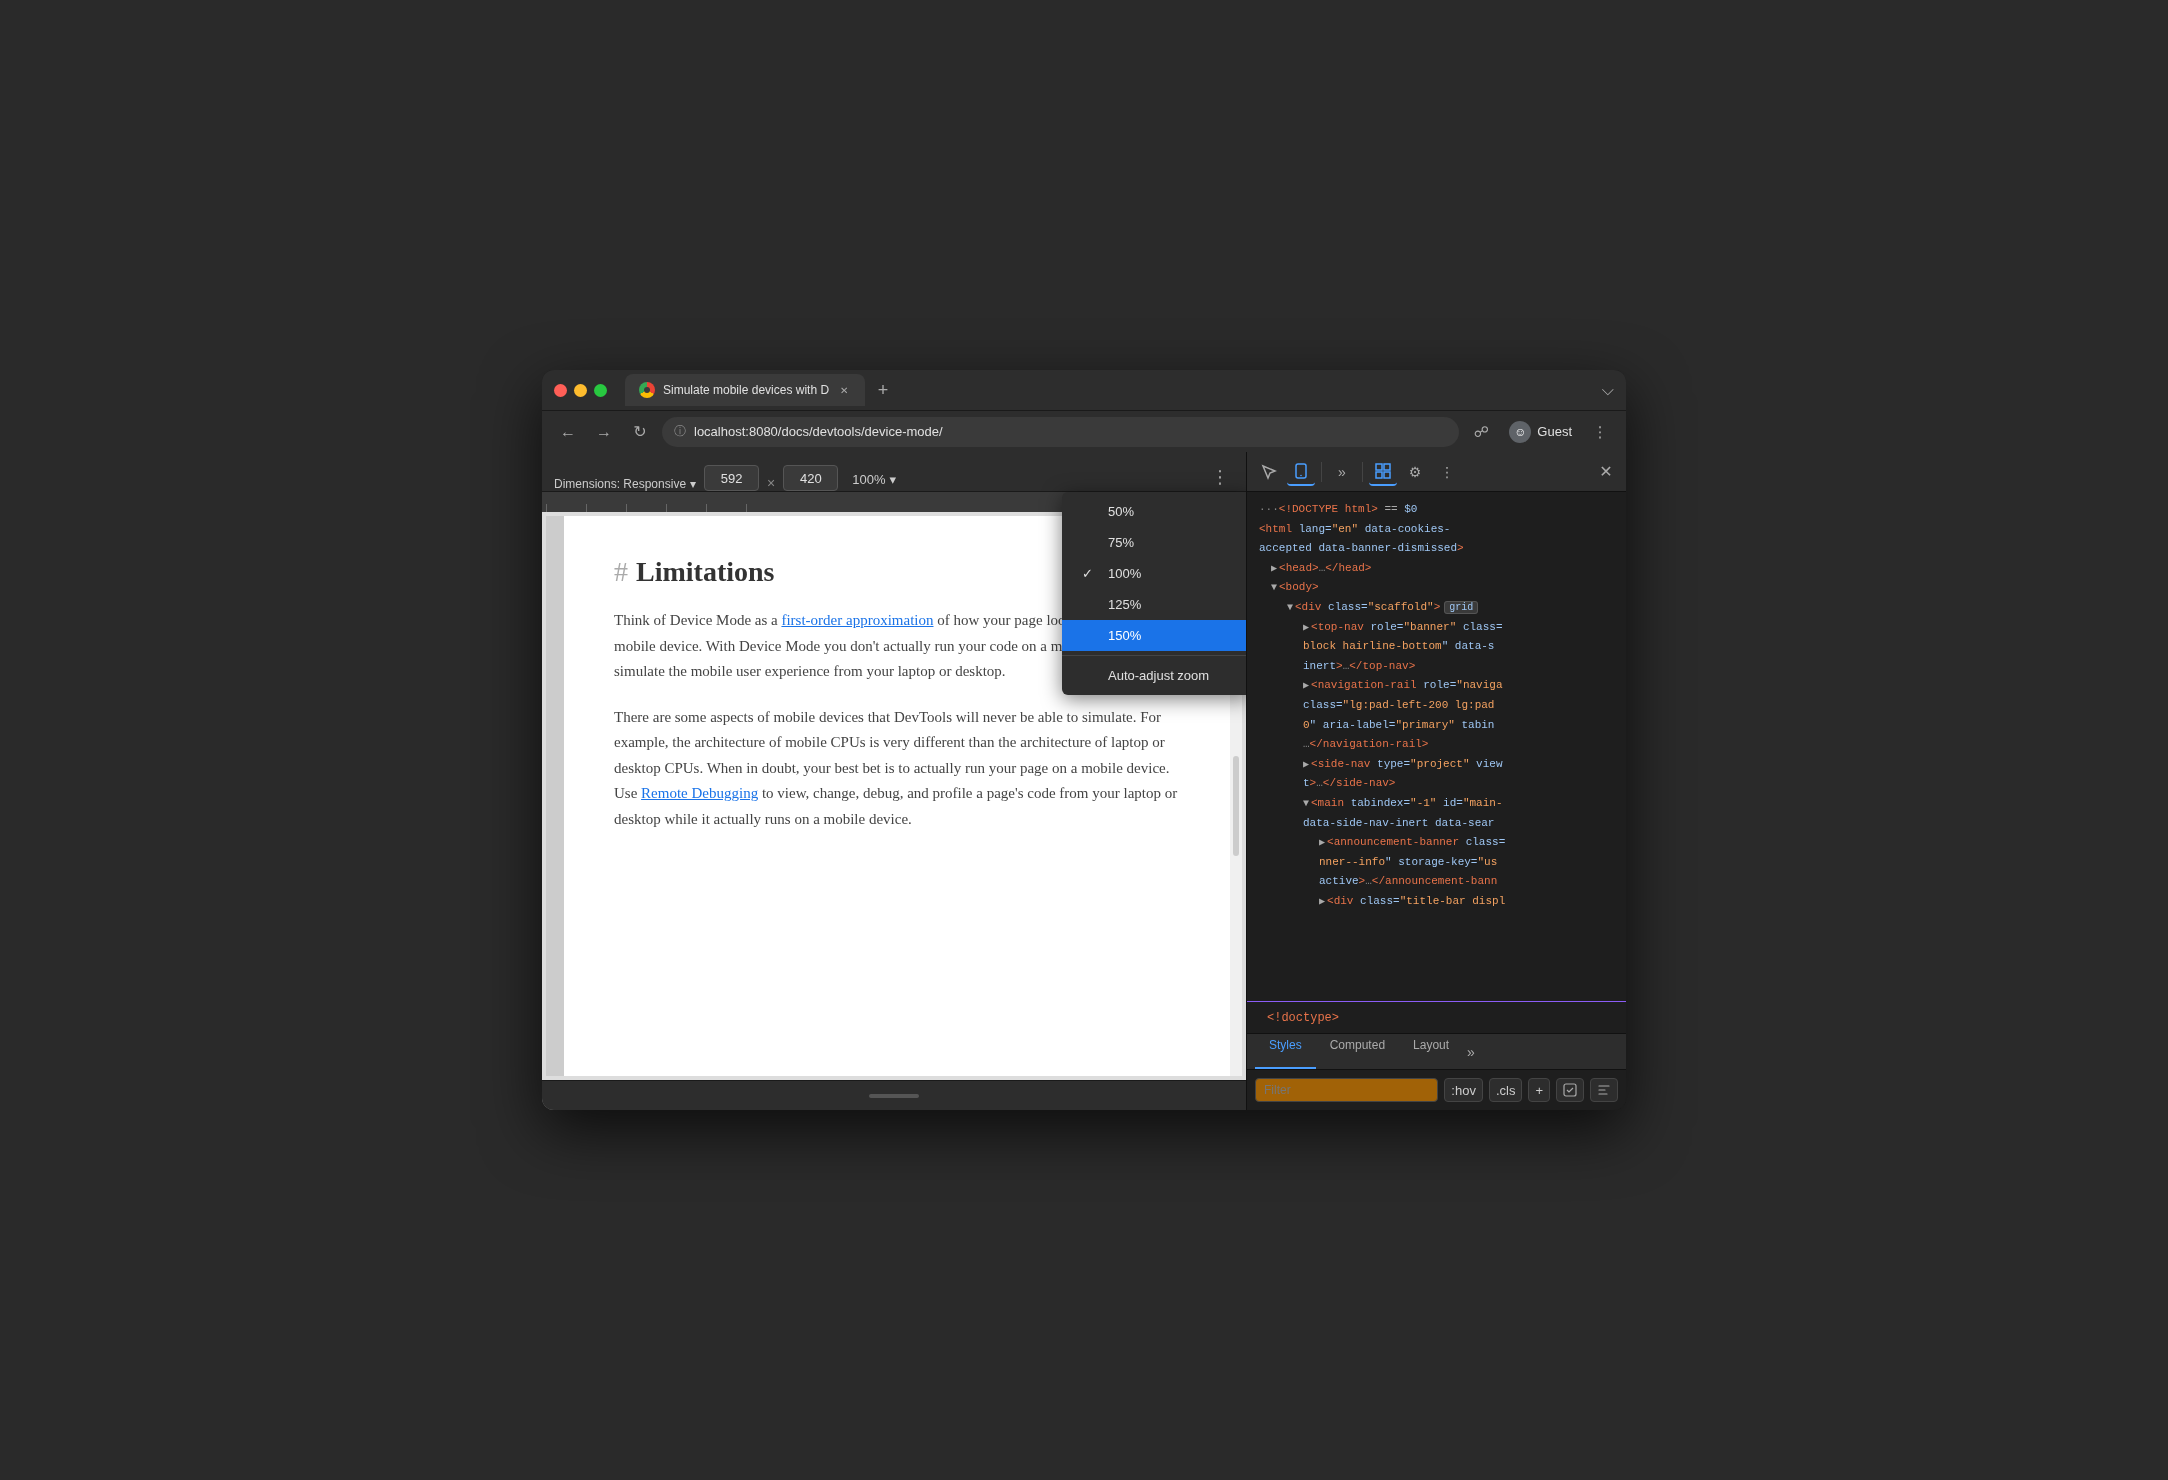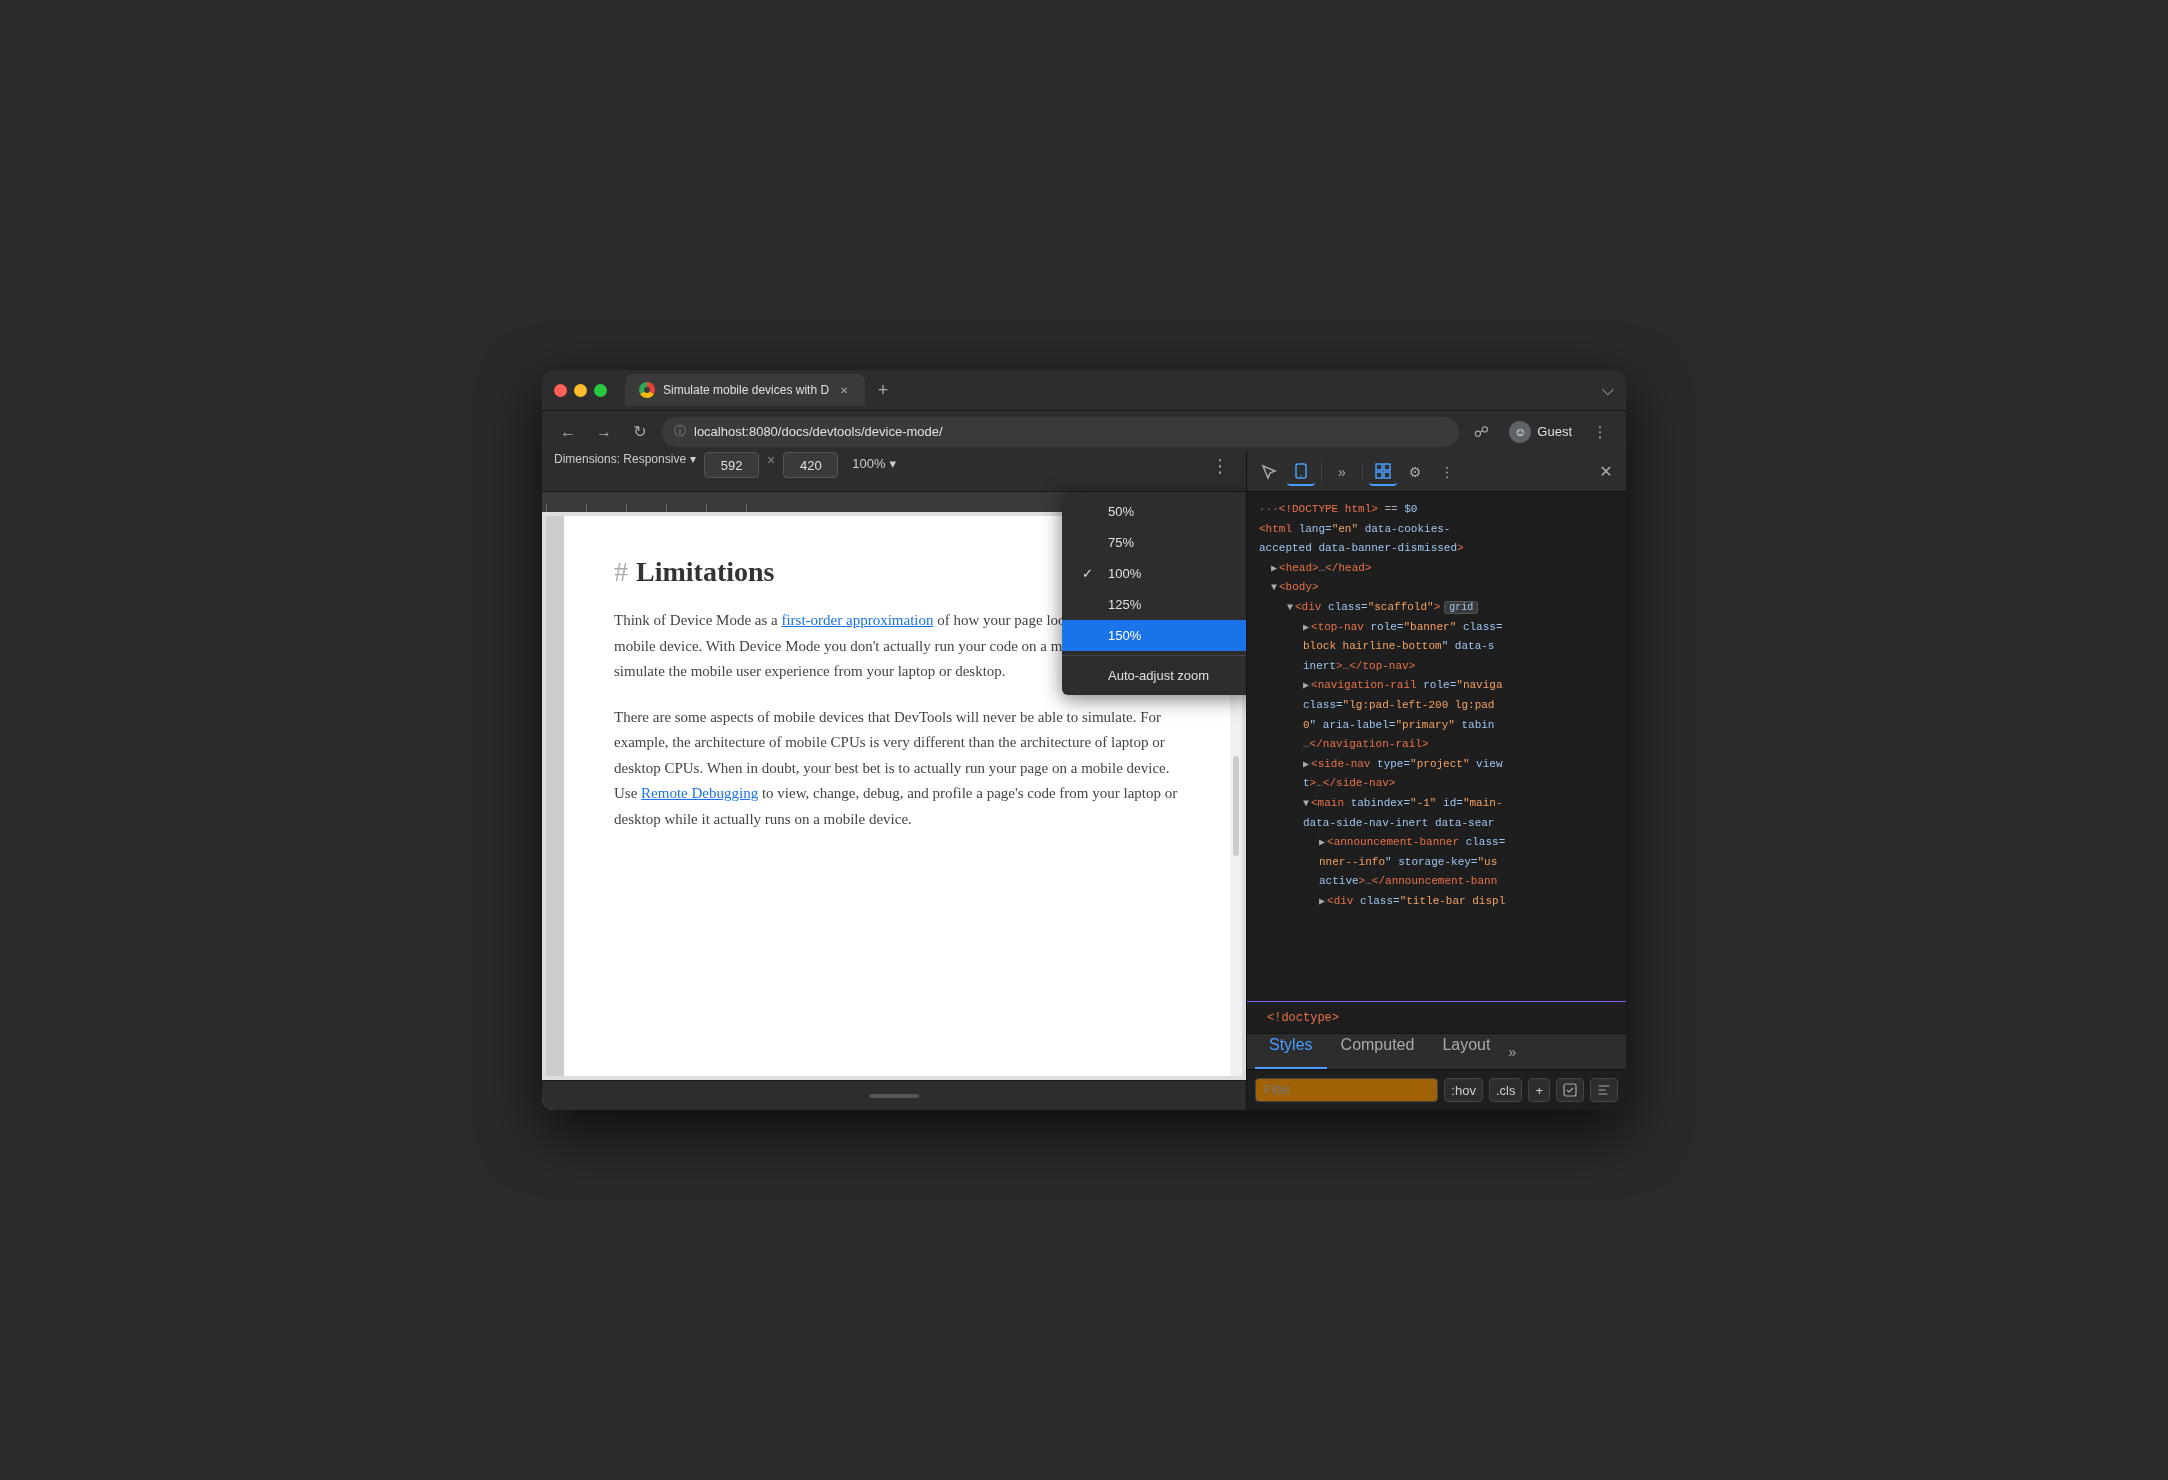--- a/index.html
+++ b/index.html
@@ -188,21 +188,21 @@
       display: flex;
       flex: 1;
       overflow: hidden;
     }
     
     .device-toolbar {
       background: #2d2d2d;
       border-bottom: 1px solid #1a1a1a;
       height: 40px;
       display: flex;
-      align-items: flex-start;
+      align-items: flex-end;
       padding: 0 12px;
       gap: 8px;
       flex-shrink: 0;
     }
     .dimensions-label {
       color: #ccc;
       font-size: 12px;
       display: flex;
       align-items: center;
       gap: 4px;
@@ -433,21 +433,21 @@
       height: 36px;
       background: #2d2d2d;
       display: flex;
       align-items: flex-end;
       padding: 0 8px;
       border-top: 1px solid #111;
       gap: 0;
     }
     .devtools-tab {
       padding: 22px 14px;
-      font-size: 16px;
+      font-size: 12px;
       color: #aaa;
       cursor: pointer;
       border-bottom: 2px solid transparent;
       height: 100%;
       display: flex;
       align-items: center;
       margin-top: 37px;
     }
     .devtools-tab.active {
       color: #4a9eff;

